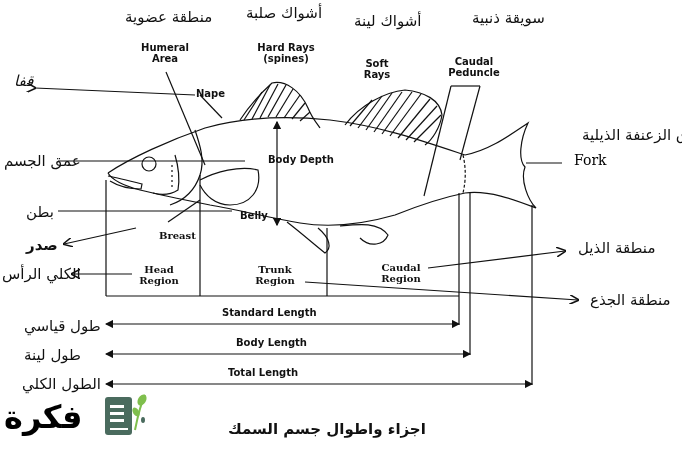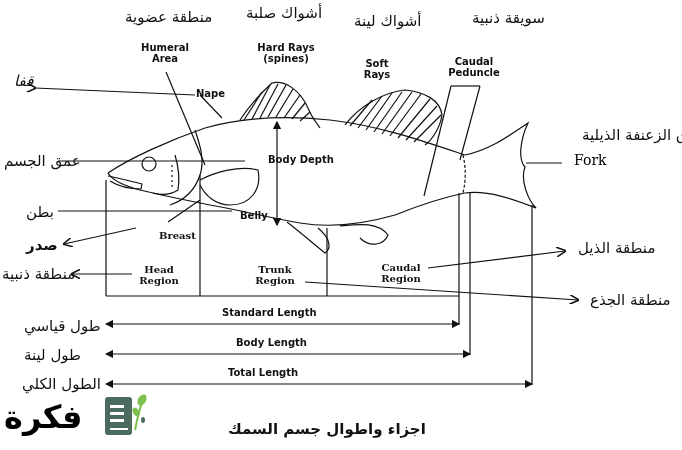--- a/index.html
+++ b/index.html
@@ -174,21 +174,21 @@
 <div class="lbl fork" style="left:574px;top:155px;">Fork</div>
 
 <div class="lbl en" style="left:222px;top:307px;">Standard Length</div>
 <div class="lbl en" style="left:236px;top:337px;">Body Length</div>
 <div class="lbl en" style="left:228px;top:367px;">Total Length</div>
 
 <div class="lbl ar" style="left:14px;top:76px;font-style:italic;">قفا</div>
 <div class="lbl ar" style="left:4px;top:156px;">عمق الجسم</div>
 <div class="lbl ar" style="left:26px;top:207px;">بطن</div>
 <div class="lbl ar" style="left:26px;top:240px;font-weight:bold;">صدر</div>
-<div class="lbl ar" style="left:2px;top:269px;">منطقة ذنبية</div>
+<div class="lbl ar" style="left:2px;top:269px;">الكلي الرأس</div>
 <div class="lbl ar" style="left:24px;top:321px;">طول قياسي</div>
 <div class="lbl ar" style="left:24px;top:350px;">طول لينة</div>
 <div class="lbl ar" style="left:22px;top:379px;">الطول الكلي</div>
 
 <div class="lbl ar" style="left:582px;top:130px;">مفرق الزعنفة الذيلية</div>
 <div class="lbl ar" style="left:578px;top:243px;">منطقة الذيل</div>
 <div class="lbl ar" style="left:590px;top:295px;">منطقة الجذع</div>
 
 <div class="logo-text">فكرة</div>
 <div class="caption">اجزاء واطوال جسم السمك</div>

